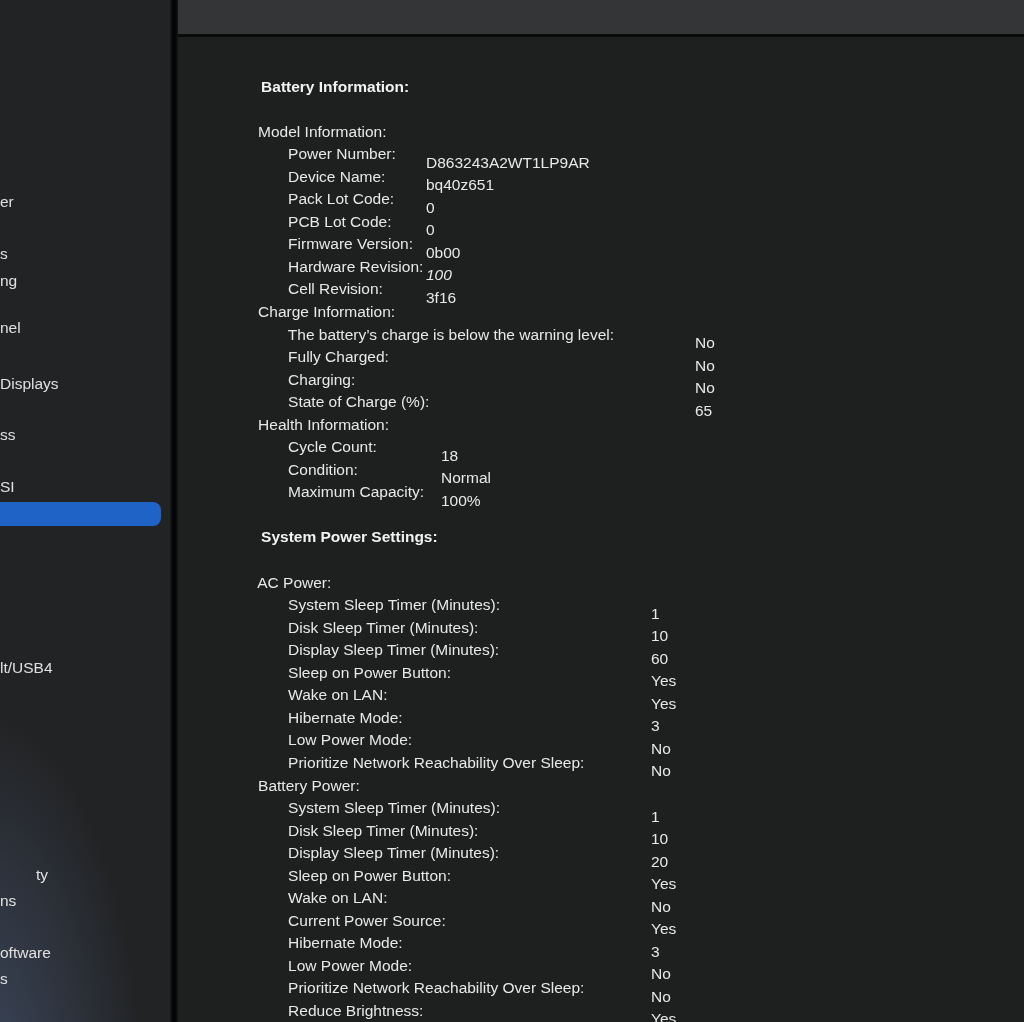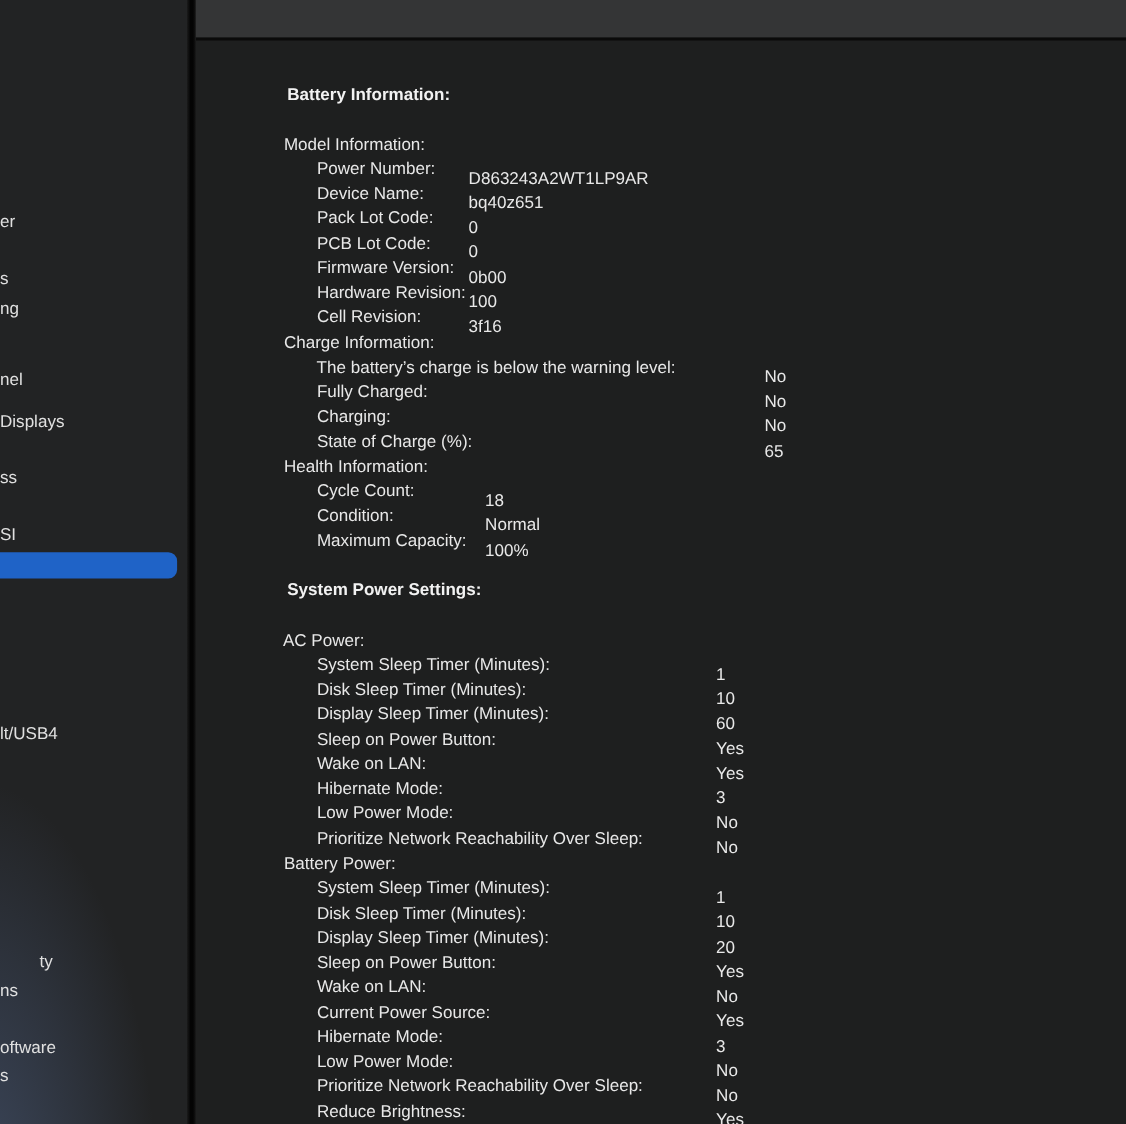--- a/index.html
+++ b/index.html
@@ -57,21 +57,21 @@
 
   <aside class="sidebar">
     <div class="pill" style="top: 502px; width: 161px; height: 24px; background: rgb(31, 99, 199);"></div>
 
       <div class="sfrag" style="top: 202px;">er</div>
 
       <div class="sfrag" style="top: 254px;">s</div>
 
       <div class="sfrag" style="top: 281px;">ng</div>
 
-      <div class="sfrag" style="top: 346px;">nel</div>
+      <div class="sfrag" style="top: 328px;">nel</div>
 
       <div class="sfrag" style="top: 384px;">Displays</div>
 
       <div class="sfrag" style="top: 435px;">ss</div>
 
       <div class="sfrag" style="top: 487px;">SI</div>
 
       <div class="sfrag" style="top: 668px;">lt/USB4</div>
 
       <div class="sfrag" style="top: 875px; padding-left: 36px;">ty</div>
@@ -125,21 +125,21 @@
           <span class="val" style="left: 248px;">0</span>
         </div>
 
         <div class="line item">
           <span class="lbl">Firmware Version:</span>
           <span class="val" style="left: 248px;">0b00</span>
         </div>
 
         <div class="line item">
           <span class="lbl">Hardware Revision:</span>
-          <span class="val" style="left: 248px;">100</span>
+          <span class="val" style="left: 248px; font-style: italic;">100</span>
         </div>
 
         <div class="line item">
           <span class="lbl">Cell Revision:</span>
           <span class="val" style="left: 248px;">3f16</span>
         </div>
 
         <div class="line group">
           <span class="lbl">Charge Information:</span>
           <span class="val"></span>

